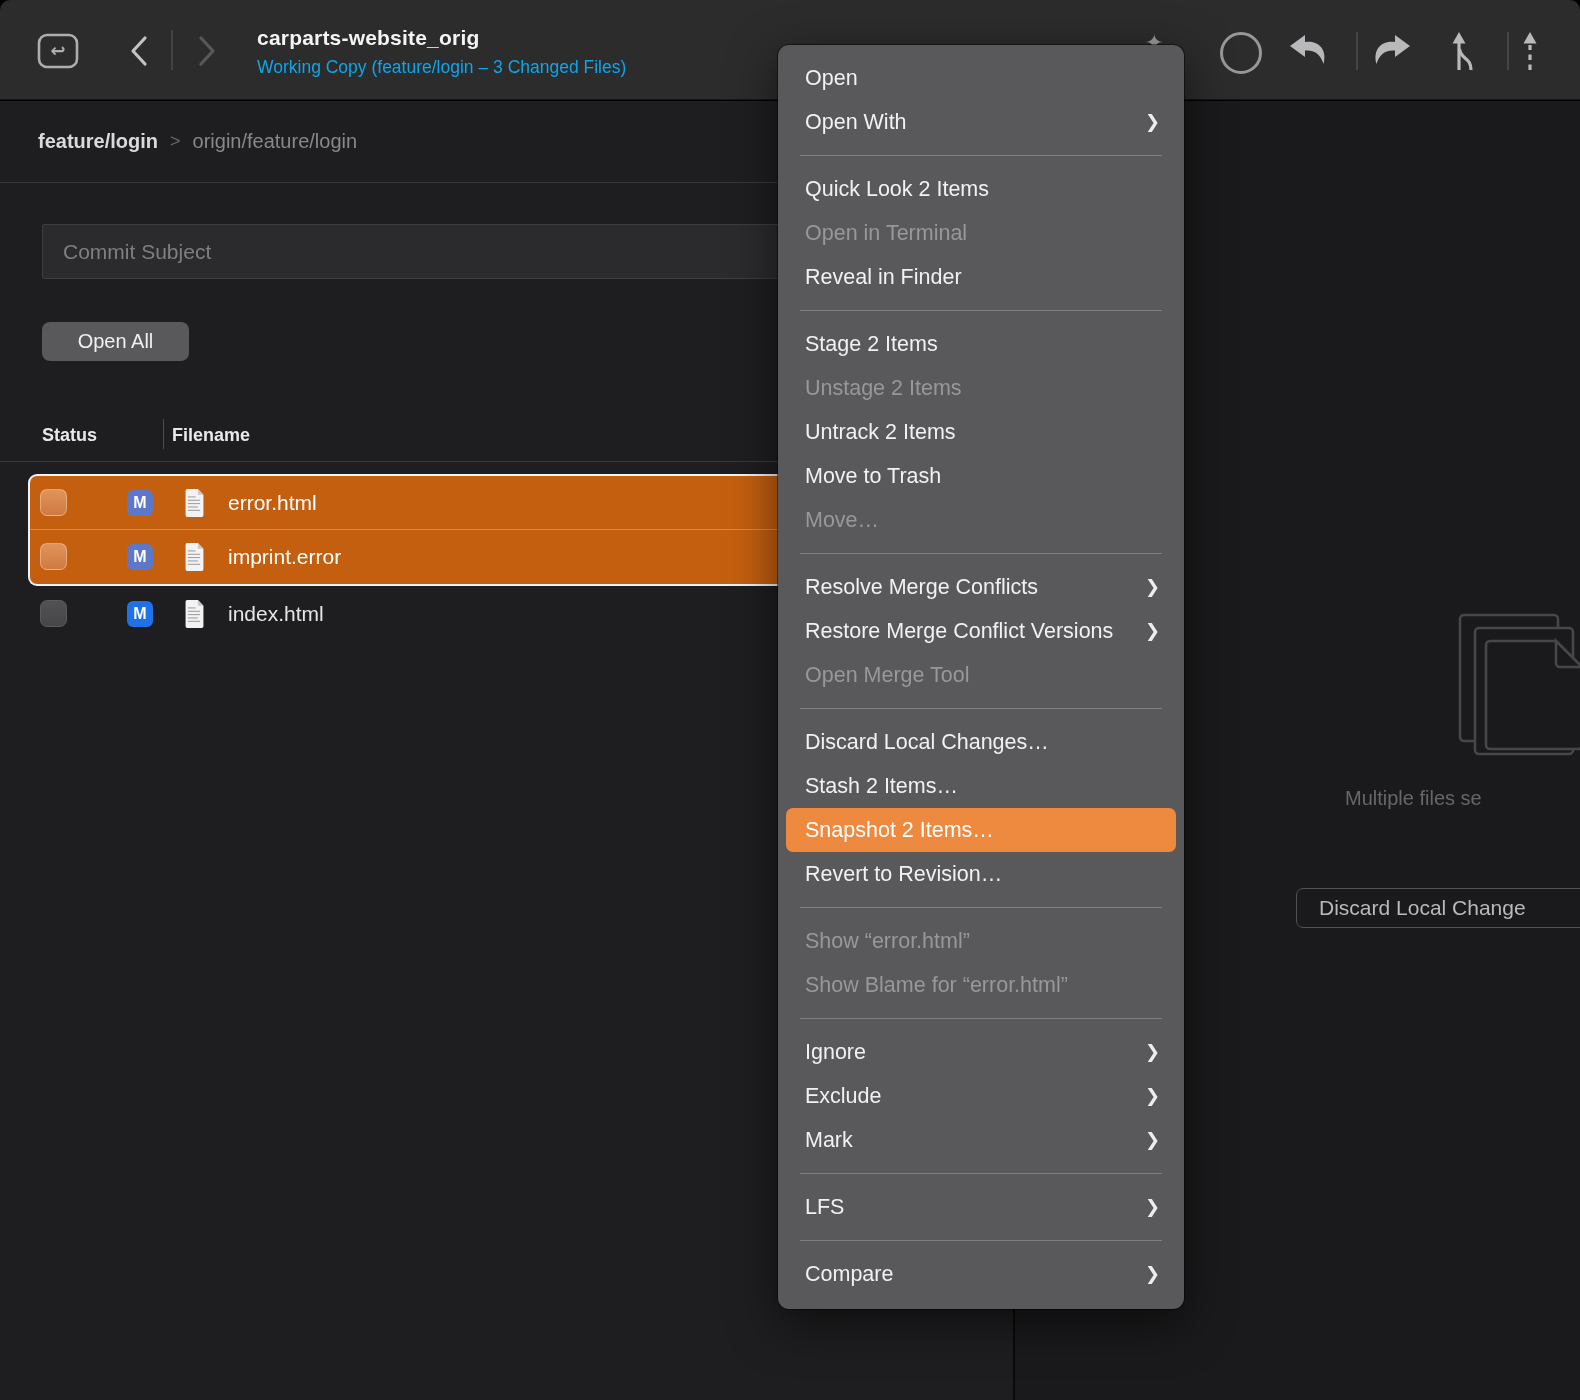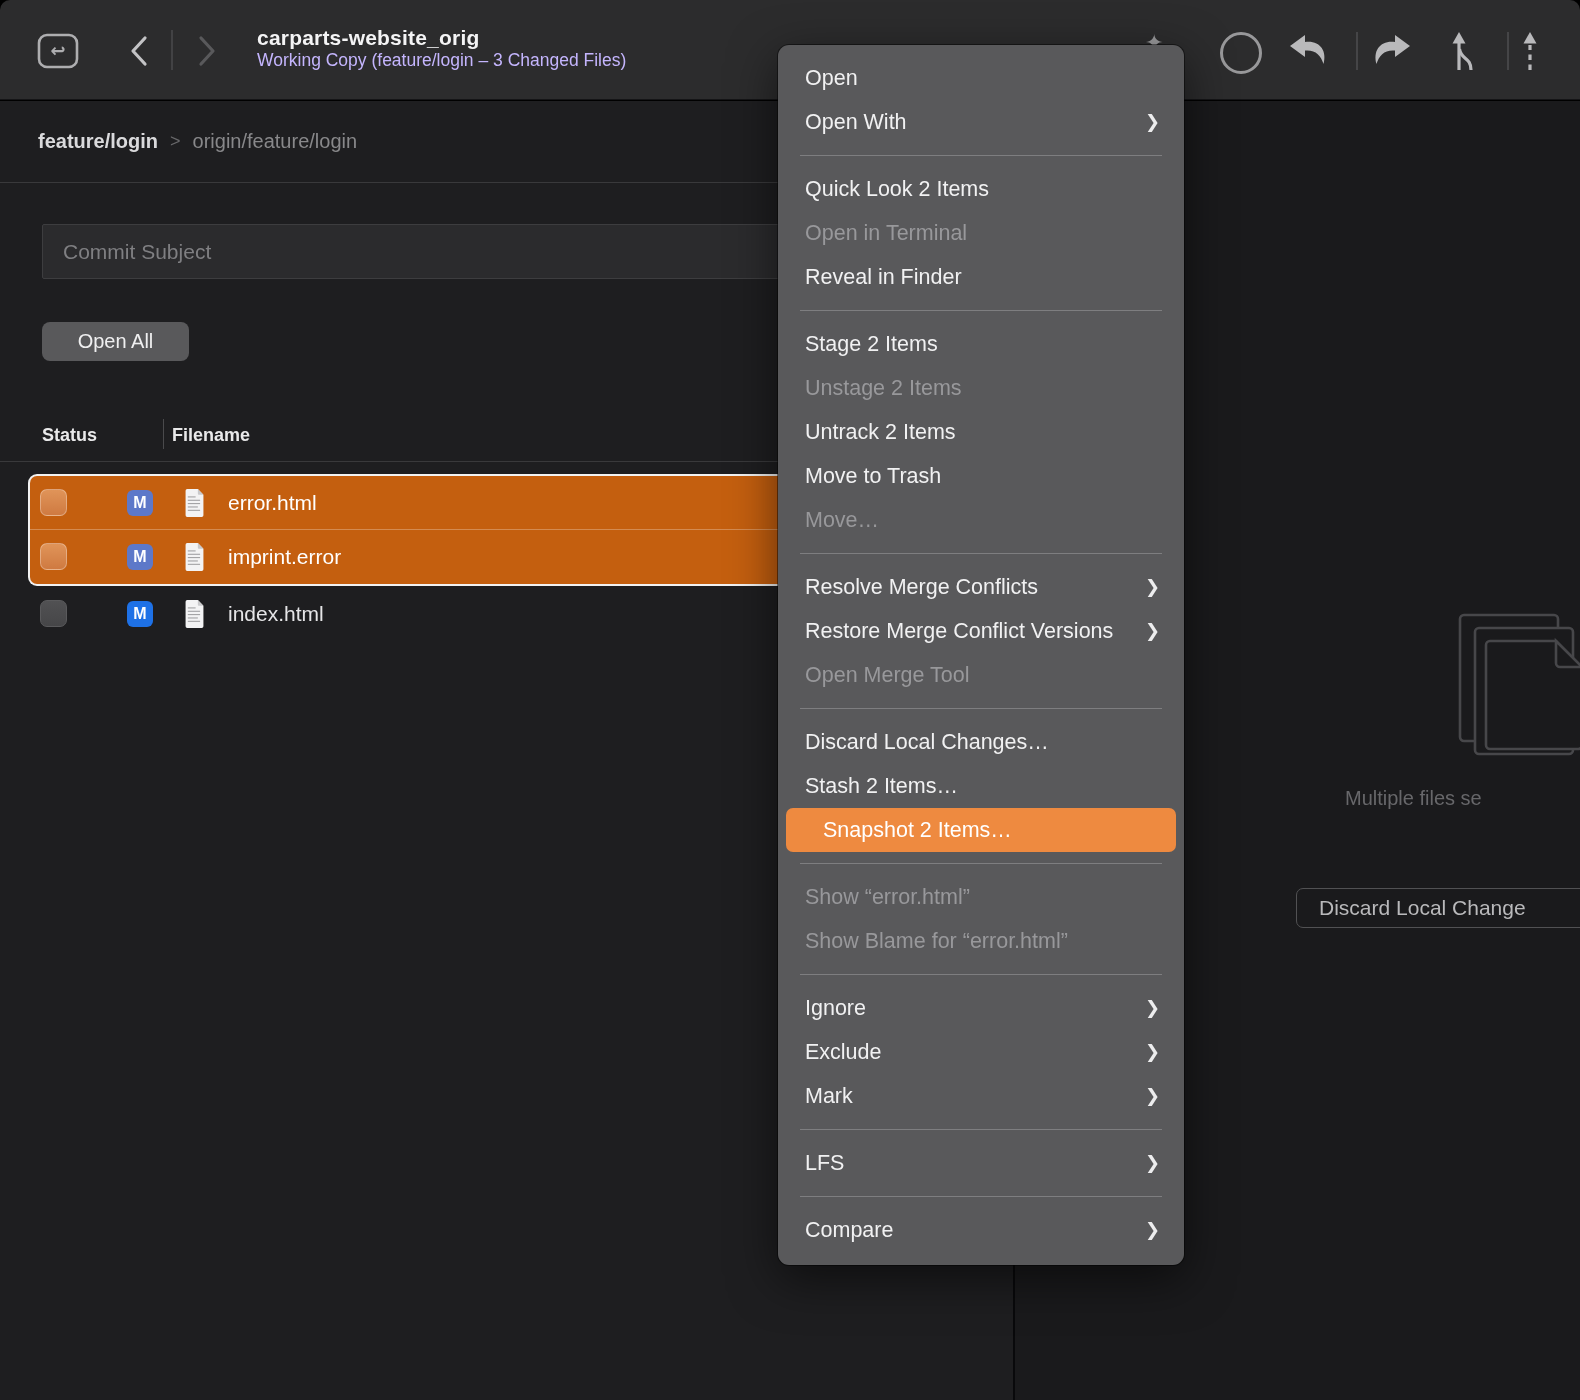--- a/index.html
+++ b/index.html
@@ -10,21 +10,21 @@
   
   #toolbar { position:absolute; left:0; top:0; width:1580px; height:100px;
              background:#2c2c2d; border-radius:10px 10px 0 0; border-bottom:1px solid #151517; }
   .tb-icon { position:absolute; display:flex; align-items:center; justify-content:center; }
   #repo-icon { left:36px; top:30px; width:44px; height:42px; }
   #nav-back { left:126px; top:34px; width:26px; height:34px; }
   #nav-divider { position:absolute; left:171px; top:30px; width:2px; height:40px; background:#424244; }
   #nav-forward { left:194px; top:34px; width:26px; height:34px; }
   #title-block { position:absolute; left:257px; top:26px; }
   #window-title { font-size:21px; font-weight:bold; color:#f4f4f5; letter-spacing:.2px; }
-  #window-subtitle { margin-top:0; font-size:17.5px; color:#c4b5fd; }
+  #window-subtitle { margin-top:7px; font-size:17.5px; color:#0ea5e9; }
   #sparkles-icon { left:1143px; top:26px; width:46px; height:44px; color:#9a9a9c; }
   .spark-big { font-size:22px; position:absolute; left:2px; top:4px; }
   .spark-small { font-size:12px; position:absolute; left:26px; top:24px; }
   #sync-icon { position:absolute; left:1220px; top:32px; width:42px; height:42px;
                border:3px solid #98989a; border-radius:50%; }
   .tb-divider { position:absolute; top:32px; width:2px; height:38px; background:#454547; }
   #pull-icon { left:1288px; top:32px; width:46px; height:40px; }
   #push-icon { left:1366px; top:32px; width:46px; height:40px; }
   #branch-icon { left:1450px; top:30px; width:30px; height:42px; }
   #stash-icon { left:1520px; top:30px; width:20px; height:42px; }
@@ -89,21 +89,21 @@
 
   
   #context-menu { position:absolute; left:778px; top:45px; width:406px; z-index:10;
                   background:#59595b; border-radius:11px; padding:11px 0 13px 0;
                   box-shadow:0 0 0 1px rgba(0,0,0,.45), 0 14px 48px rgba(0,0,0,.55); }
   .menu-item { display:flex; align-items:center; height:44px; padding:0 24px 0 27px;
                font-size:21.5px; color:#f1f1f2; }
   .menu-item .mi-chevron { display:none; margin-left:auto; font-size:18px; color:#ededee; }
   .menu-item.has-submenu .mi-chevron { display:block; }
   .menu-item.disabled { color:#98989b; }
-  .menu-item.highlighted { background:#ee8a40; margin:0 8px; padding:0 16px 0 37px;
+  .menu-item.highlighted { background:#ee8a40; margin:0 8px; padding:0 16px 0 19px;
                            border-radius:7px; color:#ffffff; }
   .t-separator { height:1px; background:#7e7e80; margin:11px 22px; padding:0; }
 </style>
 </head>
 <body>
 
 <div id="window">
 
   <div id="toolbar">
     <div class="tb-icon" id="repo-icon">
@@ -326,20 +326,24 @@
 
       </div>
       <div class="menu-item t-item">
         <span class="mi-label">Stash 2 Items…</span>
 
       </div>
       <div class="menu-item t-item highlighted">
         <span class="mi-label">Snapshot 2 Items…</span>
 
       </div>
+      <div class="menu-item t-item">
+        <span class="mi-label">Revert to Revision…</span>
+
+      </div>
       <div class="menu-item t-separator">
         
         
       </div>
       <div class="menu-item t-item disabled">
         <span class="mi-label">Show “error.html”</span>
 
       </div>
       <div class="menu-item t-item disabled">
         <span class="mi-label">Show Blame for “error.html”</span>

